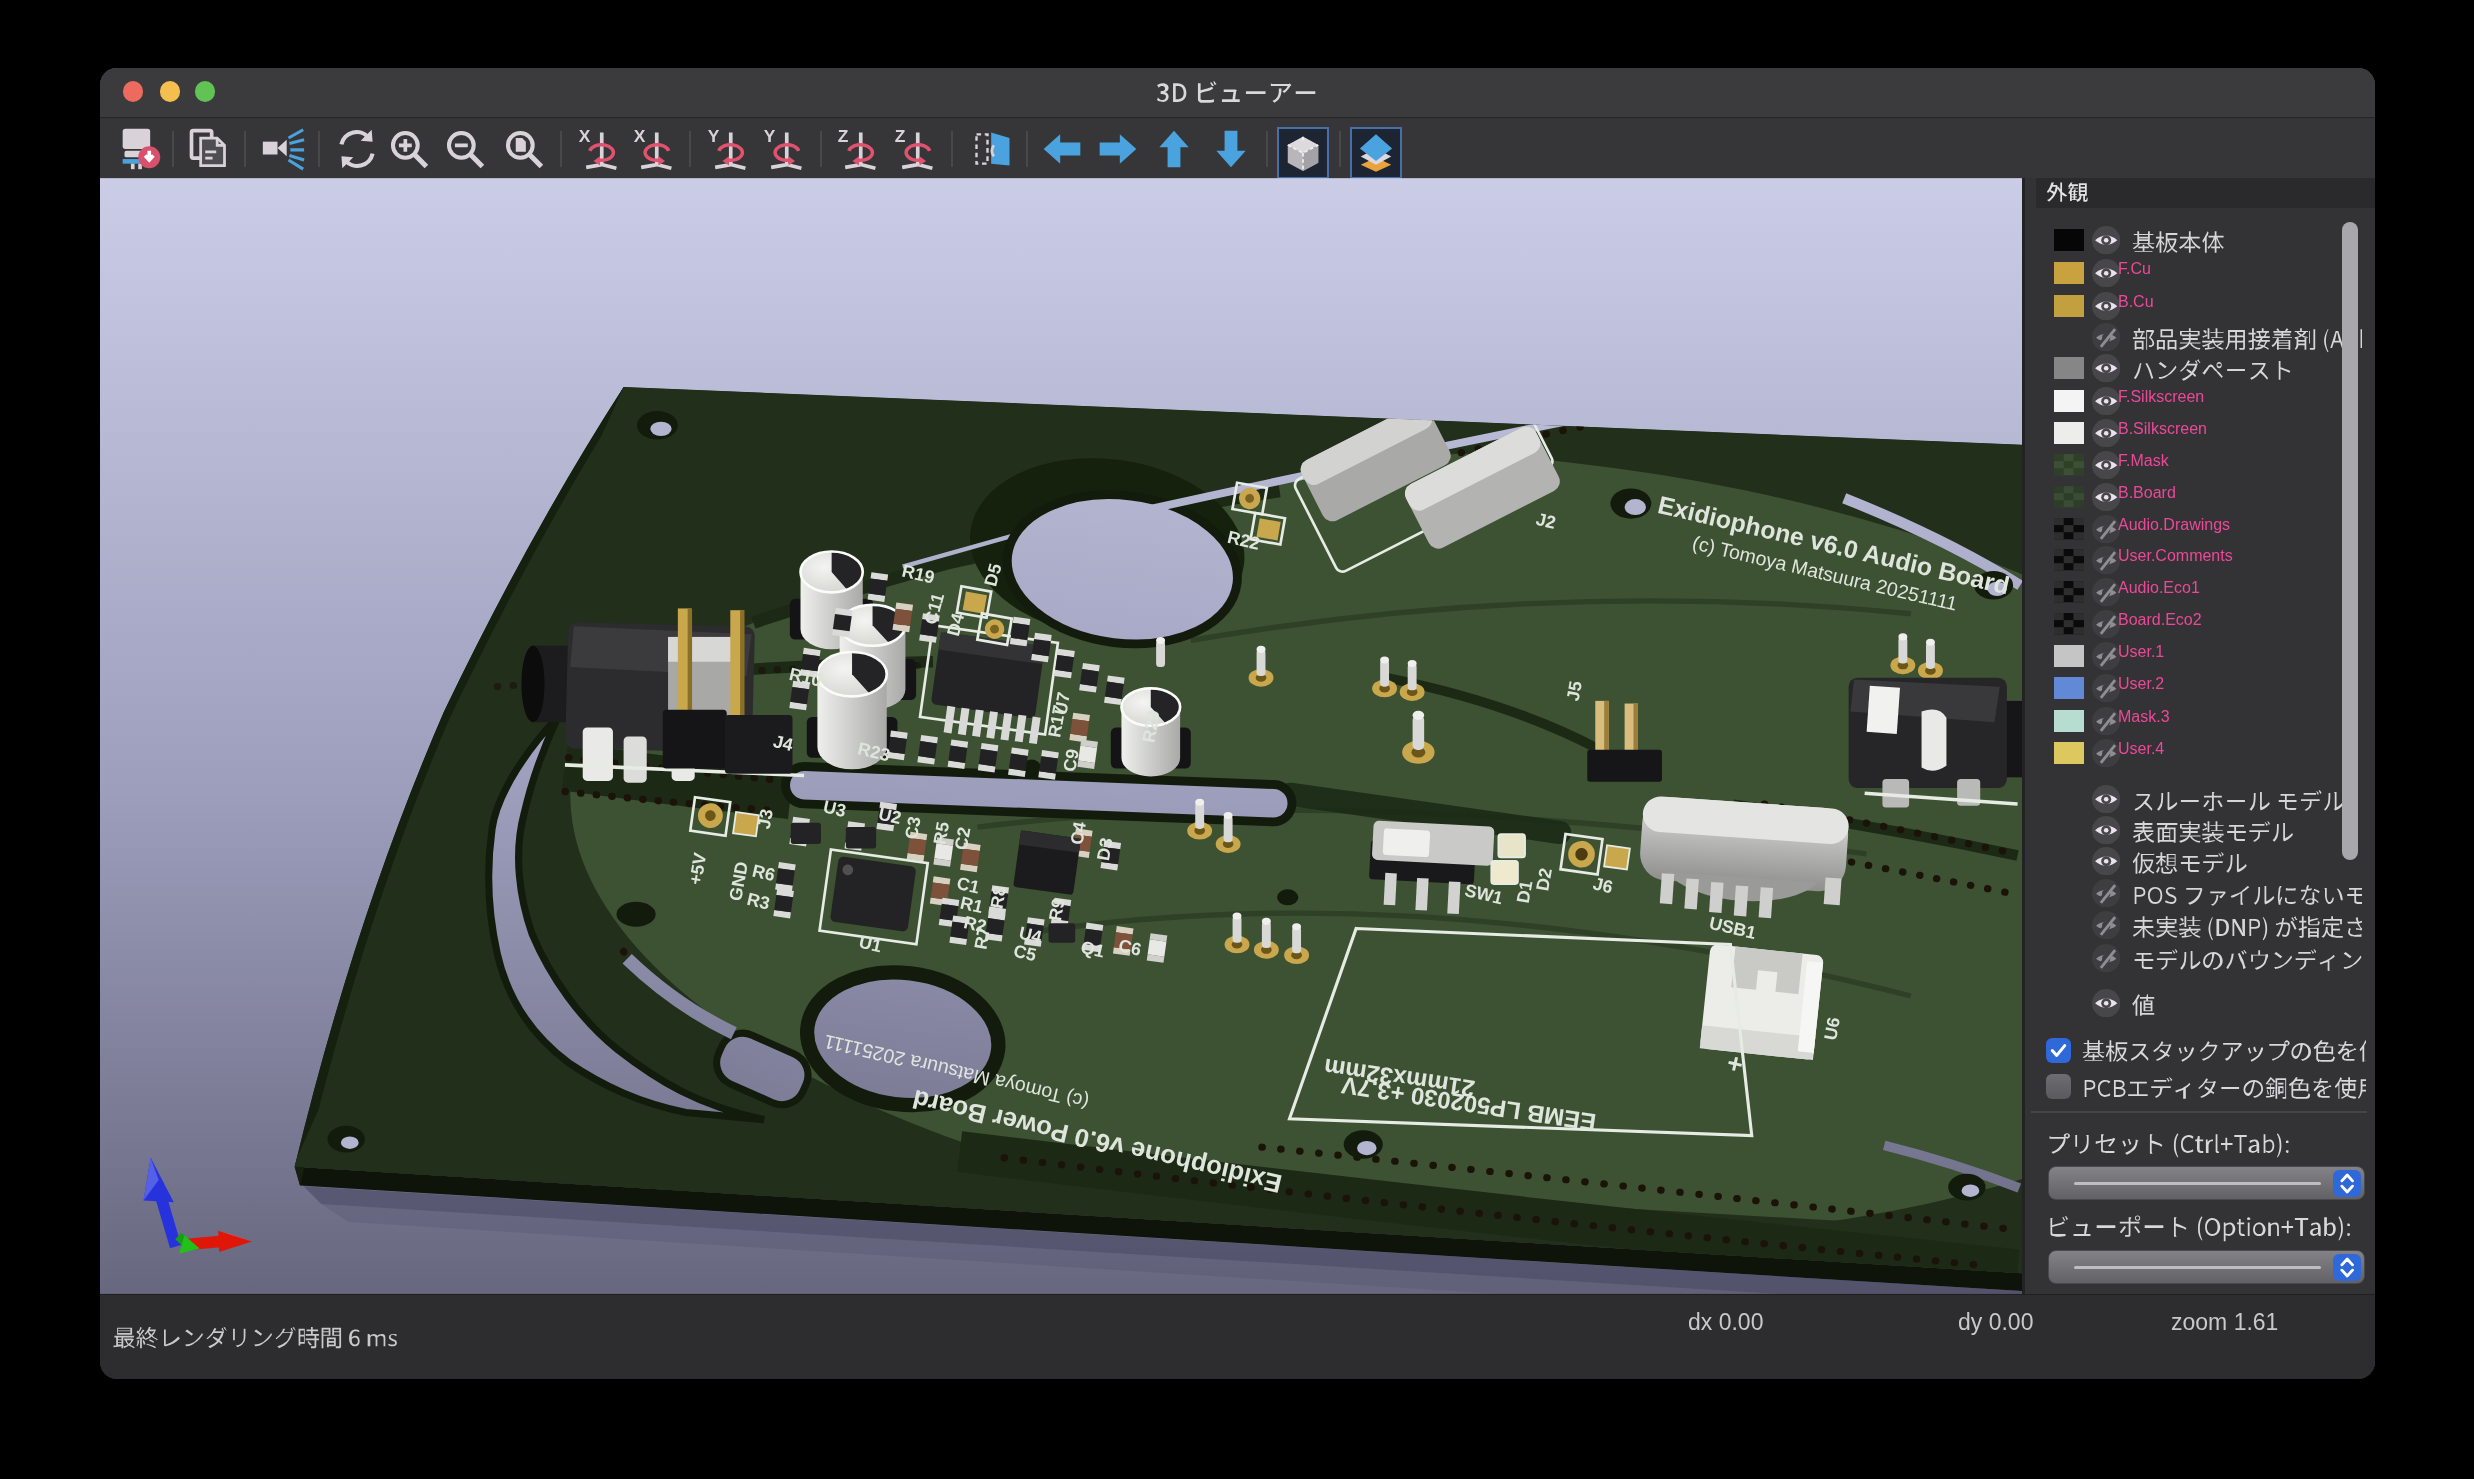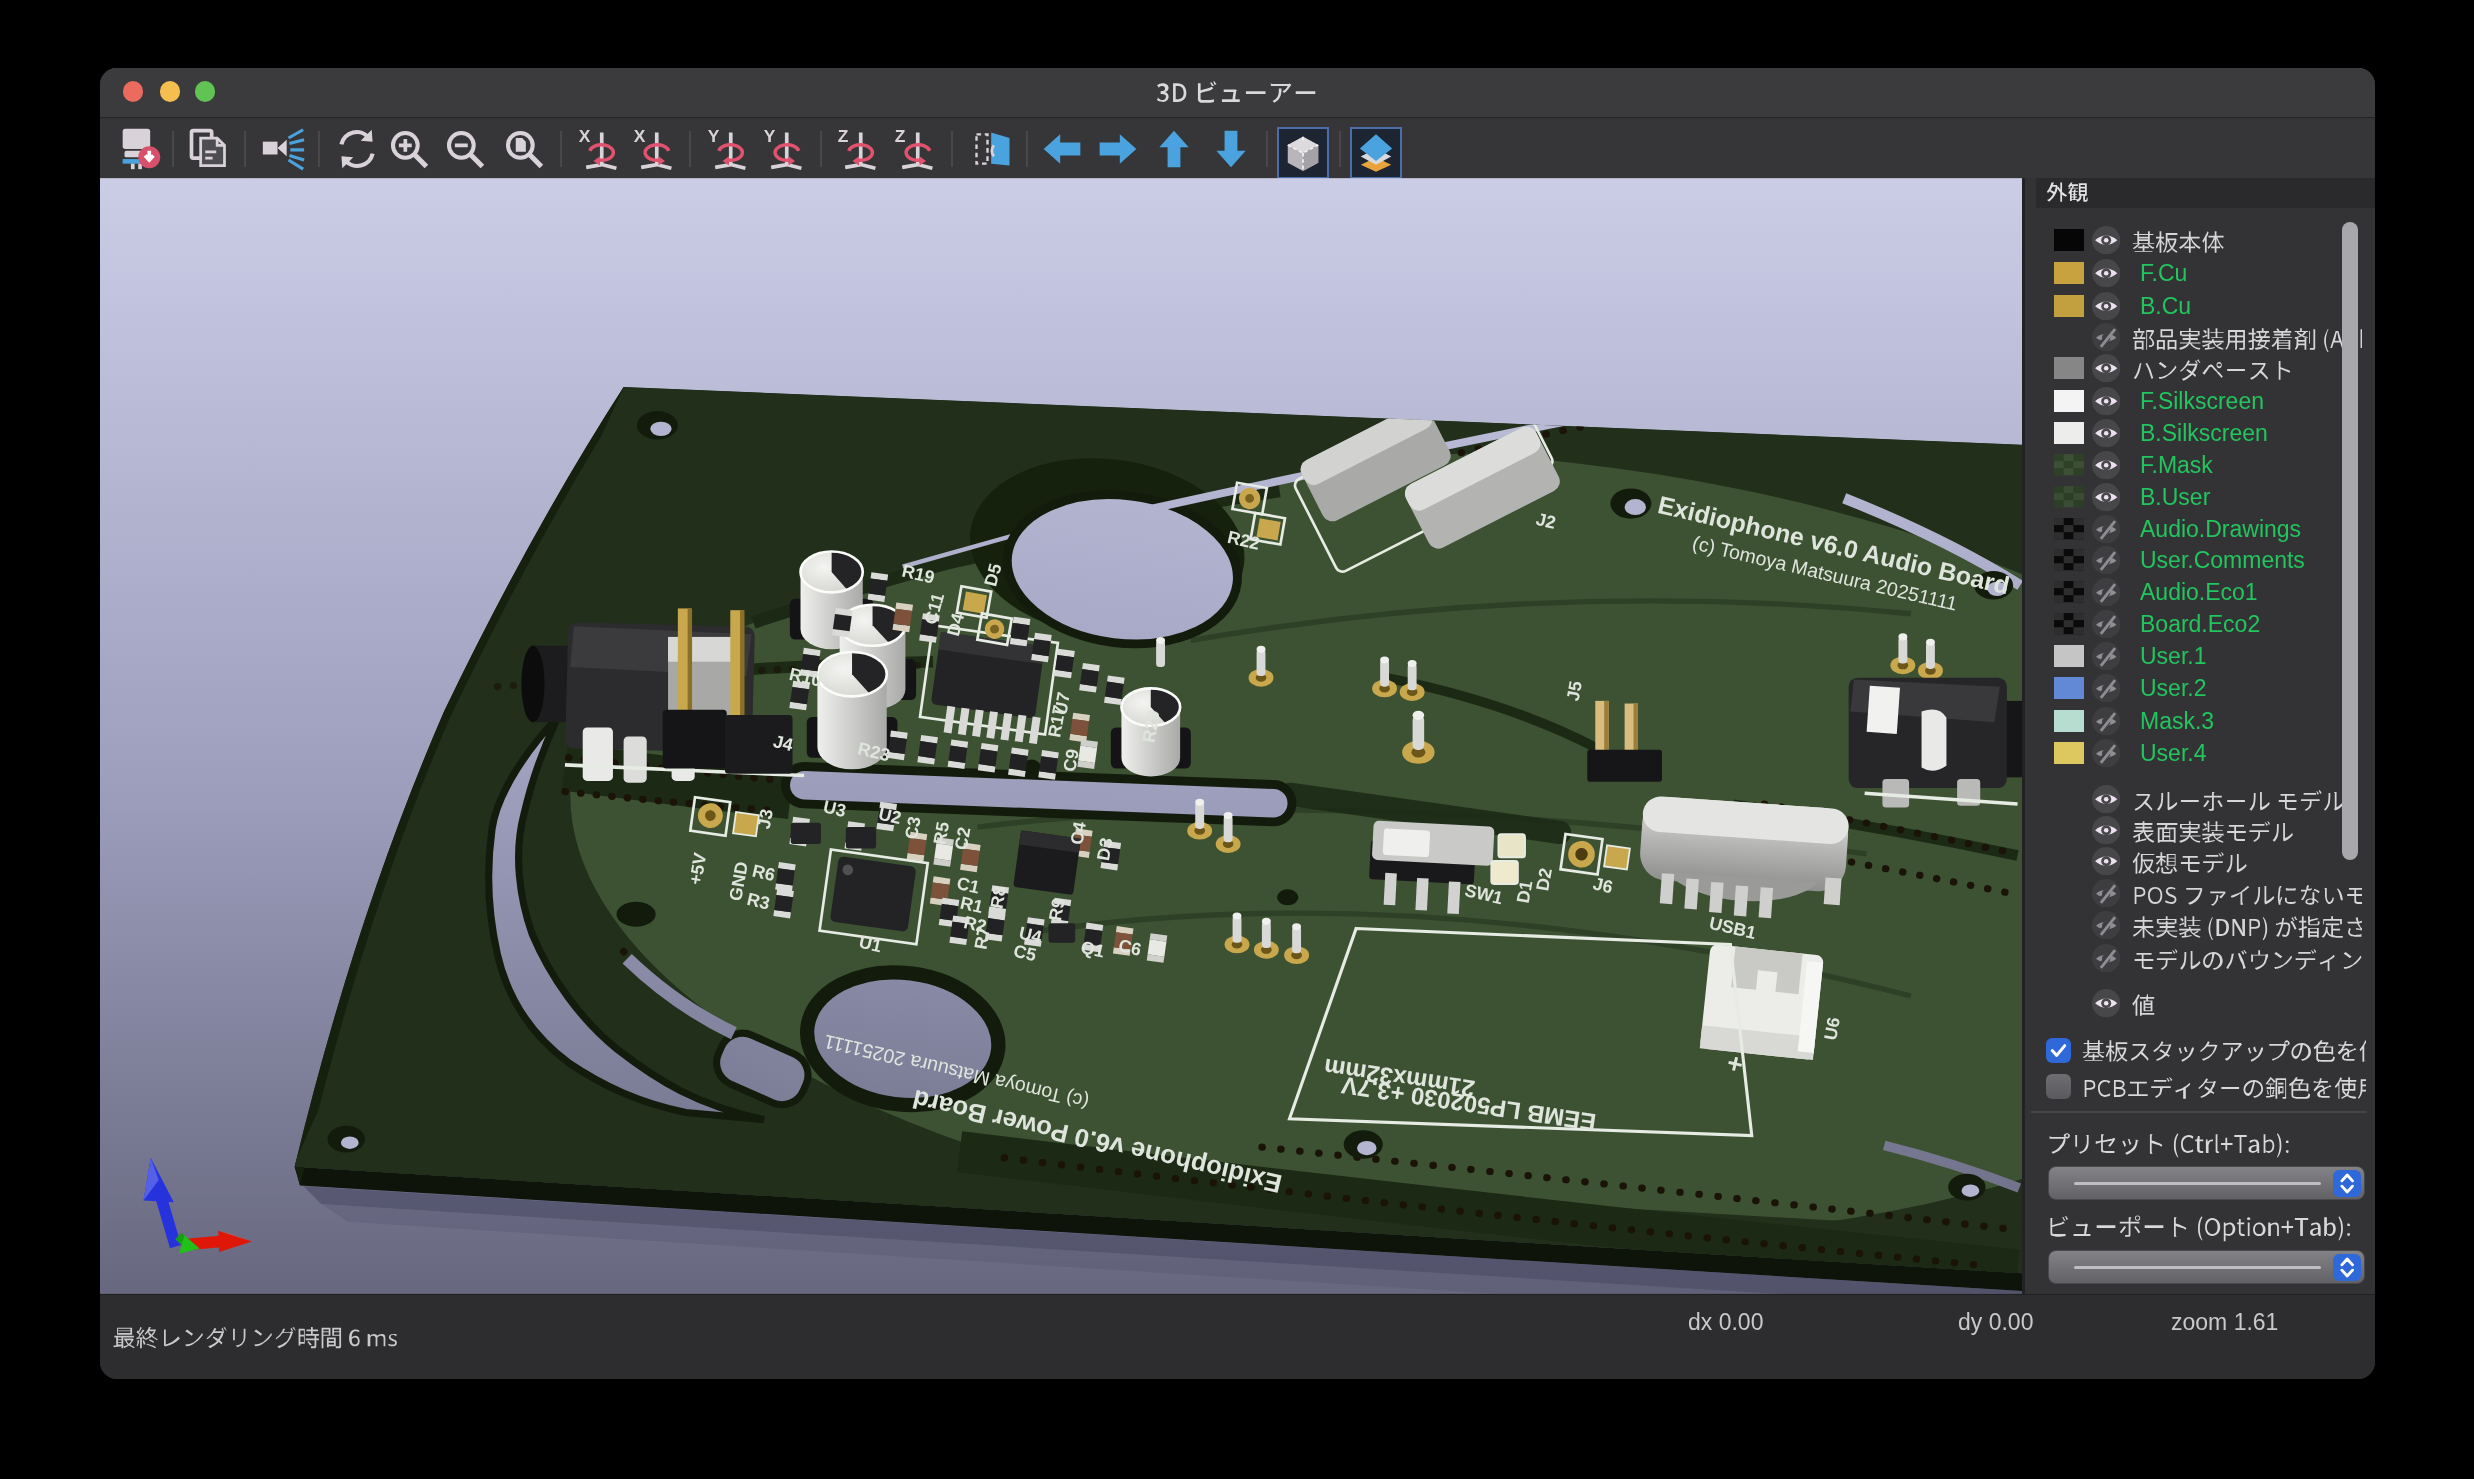--- a/index.html
+++ b/index.html
@@ -10,21 +10,21 @@
 .sep{position:absolute;top:12.4px;width:1.8px;height:36px;background:#48484b}
 .ticon{position:absolute;top:8px;width:44px;height:44px}
 #viewport{position:absolute;left:0;top:110px;width:1922px;height:1116px}
 #panel{position:absolute;left:1922px;top:110px;width:353px;height:1116px;background:#333336}
 #phead{position:absolute;left:14.2px;top:0px;right:0;height:30px;background:#2a2a2c}
 #status{position:absolute;left:0;top:1226px;width:100%;height:85px;background:#2d2d30;border-top:1.8px solid #202022;color:#c9c9cb;font-size:23px}
 .st{position:absolute;top:14px;white-space:pre}
 .row{position:absolute;left:0;width:320px;height:32px}
 .sw{position:absolute;left:32px;top:-10.7px;width:30px;height:21.3px}
 .eyec{position:absolute;left:70px;top:-14.2px;width:28.4px;height:28.4px}
-.lbl{position:absolute;left:118px;top:-13.3px;font-size:23px;color:#22c55e;white-space:pre}
+.lbl{position:absolute;left:96px;top:-13.3px;font-size:16px;color:#ec4899;white-space:pre}
 </style></head><body>
 <div id="win">
 <div id="titlebar">
 <div class="tl" style="left:23px;background:#ec6a5e"></div>
 <div class="tl" style="left:60px;background:#f4bf4e"></div>
 <div class="tl" style="left:95px;background:#61c354"></div>
 <svg id="title" viewBox="0 0 2559 56">
         <path transform="translate(1188,38)" d="M8 0C11 0 14 -2 14 -6C14 -8 13 -10 10 -11V-11C12 -12 14 -13 14 -16C14 -19 11 -21 7 -21C5 -21 3 -20 1 -19L3 -16C4 -18 6 -18 7 -18C9 -18 10 -17 10 -15C10 -13 9 -12 5 -12V-9C10 -9 11 -8 11 -6C11 -4 10 -2 7 -2C5 -2 4 -3 2 -5L1 -2C2 -1 4 0 8 0Z M19 0H24C30 0 34 -4 34 -10C34 -17 30 -21 24 -21H19ZM22 -3V-18H24C28 -18 31 -16 31 -10C31 -5 28 -3 24 -3Z M62 -22 61 -22C61 -20 62 -19 63 -18L65 -18C64 -20 63 -21 62 -22ZM66 -23 64 -23C65 -22 65 -20 66 -19L68 -20C67 -21 66 -22 66 -23ZM50 -21H47C47 -20 47 -19 47 -19C47 -17 47 -6 47 -3C47 -1 48 0 50 1C52 1 53 1 55 1C58 1 62 1 65 0V-3C63 -2 58 -2 55 -2C54 -2 53 -2 52 -2C50 -2 50 -3 50 -4V-10C53 -11 58 -12 61 -13C62 -14 63 -14 64 -15L63 -17C62 -17 61 -16 60 -16C57 -15 53 -14 50 -13V-19C50 -19 50 -20 50 -21Z M74 -3V0C75 0 75 0 76 0C78 0 90 0 92 0C92 0 93 0 94 0V-3C93 -3 92 -3 91 -3H89C89 -5 90 -11 90 -12C91 -13 91 -13 91 -13L89 -14C88 -14 87 -14 87 -14C85 -14 80 -14 79 -14C78 -14 77 -14 76 -14V-11C77 -11 78 -11 79 -11C80 -11 86 -11 87 -11C87 -10 86 -5 86 -3H76C76 -3 75 -3 74 -3Z M101 -12V-9C102 -9 103 -9 105 -9C107 -9 118 -9 120 -9C121 -9 122 -9 123 -9V-12C122 -12 121 -12 120 -12C118 -12 107 -12 105 -12C103 -12 101 -12 101 -12Z M152 -19 150 -21C150 -20 149 -20 148 -20C147 -20 134 -20 132 -20C131 -20 130 -20 129 -21V-18C130 -18 131 -18 132 -18C134 -18 146 -18 148 -18C147 -16 145 -13 142 -12L144 -10C147 -12 150 -16 151 -18C152 -18 152 -19 152 -19ZM141 -15H138C138 -14 138 -14 138 -13C138 -8 137 -5 133 -2C132 -2 131 -1 131 -1L133 1C140 -3 141 -8 141 -15Z M157 -12V-9C158 -9 159 -9 161 -9C163 -9 174 -9 176 -9C177 -9 178 -9 179 -9V-12C178 -12 177 -12 176 -12C174 -12 163 -12 161 -12C159 -12 157 -12 157 -12Z" fill="#d9d9db"></path>
       </svg>
     </div>
@@ -896,21 +896,21 @@
             <rect x="11" y="8" width="11" height="8" fill="#2d3e28"></rect>
             <rect x="0" y="16" width="11" height="8" fill="#2d3e28"></rect>
             <rect x="22" y="16" width="12" height="8" fill="#2d3e28"></rect>
           </svg>
           <svg class="eyec" viewBox="0 0 32 32">
             <circle cx="16" cy="16" r="16" fill="#47474a"></circle>
 <path d="M3.5 16 Q16 5.5 28.5 16 Q16 26.5 3.5 16 Z" fill="#ece2ef"></path>
             <circle cx="16" cy="16" r="5.6" fill="#47474a"></circle>
             <circle cx="16" cy="16" r="2.6" fill="#ece2ef"></circle>
           </svg>
-          <div class="lbl">B.User</div>
+          <div class="lbl">B.Board</div>
         </div>
         <div class="row" style="top:315px">
           <svg class="sw" viewBox="0 0 34 24">
             <rect width="34" height="24" fill="#0a0a0a"></rect>
             <rect x="0" y="0" width="11" height="8" fill="#2e2e2e"></rect>
             <rect x="22" y="0" width="12" height="8" fill="#2e2e2e"></rect>
             <rect x="11" y="8" width="11" height="8" fill="#2e2e2e"></rect>
             <rect x="0" y="16" width="11" height="8" fill="#2e2e2e"></rect>
             <rect x="22" y="16" width="12" height="8" fill="#2e2e2e"></rect>
           </svg>

